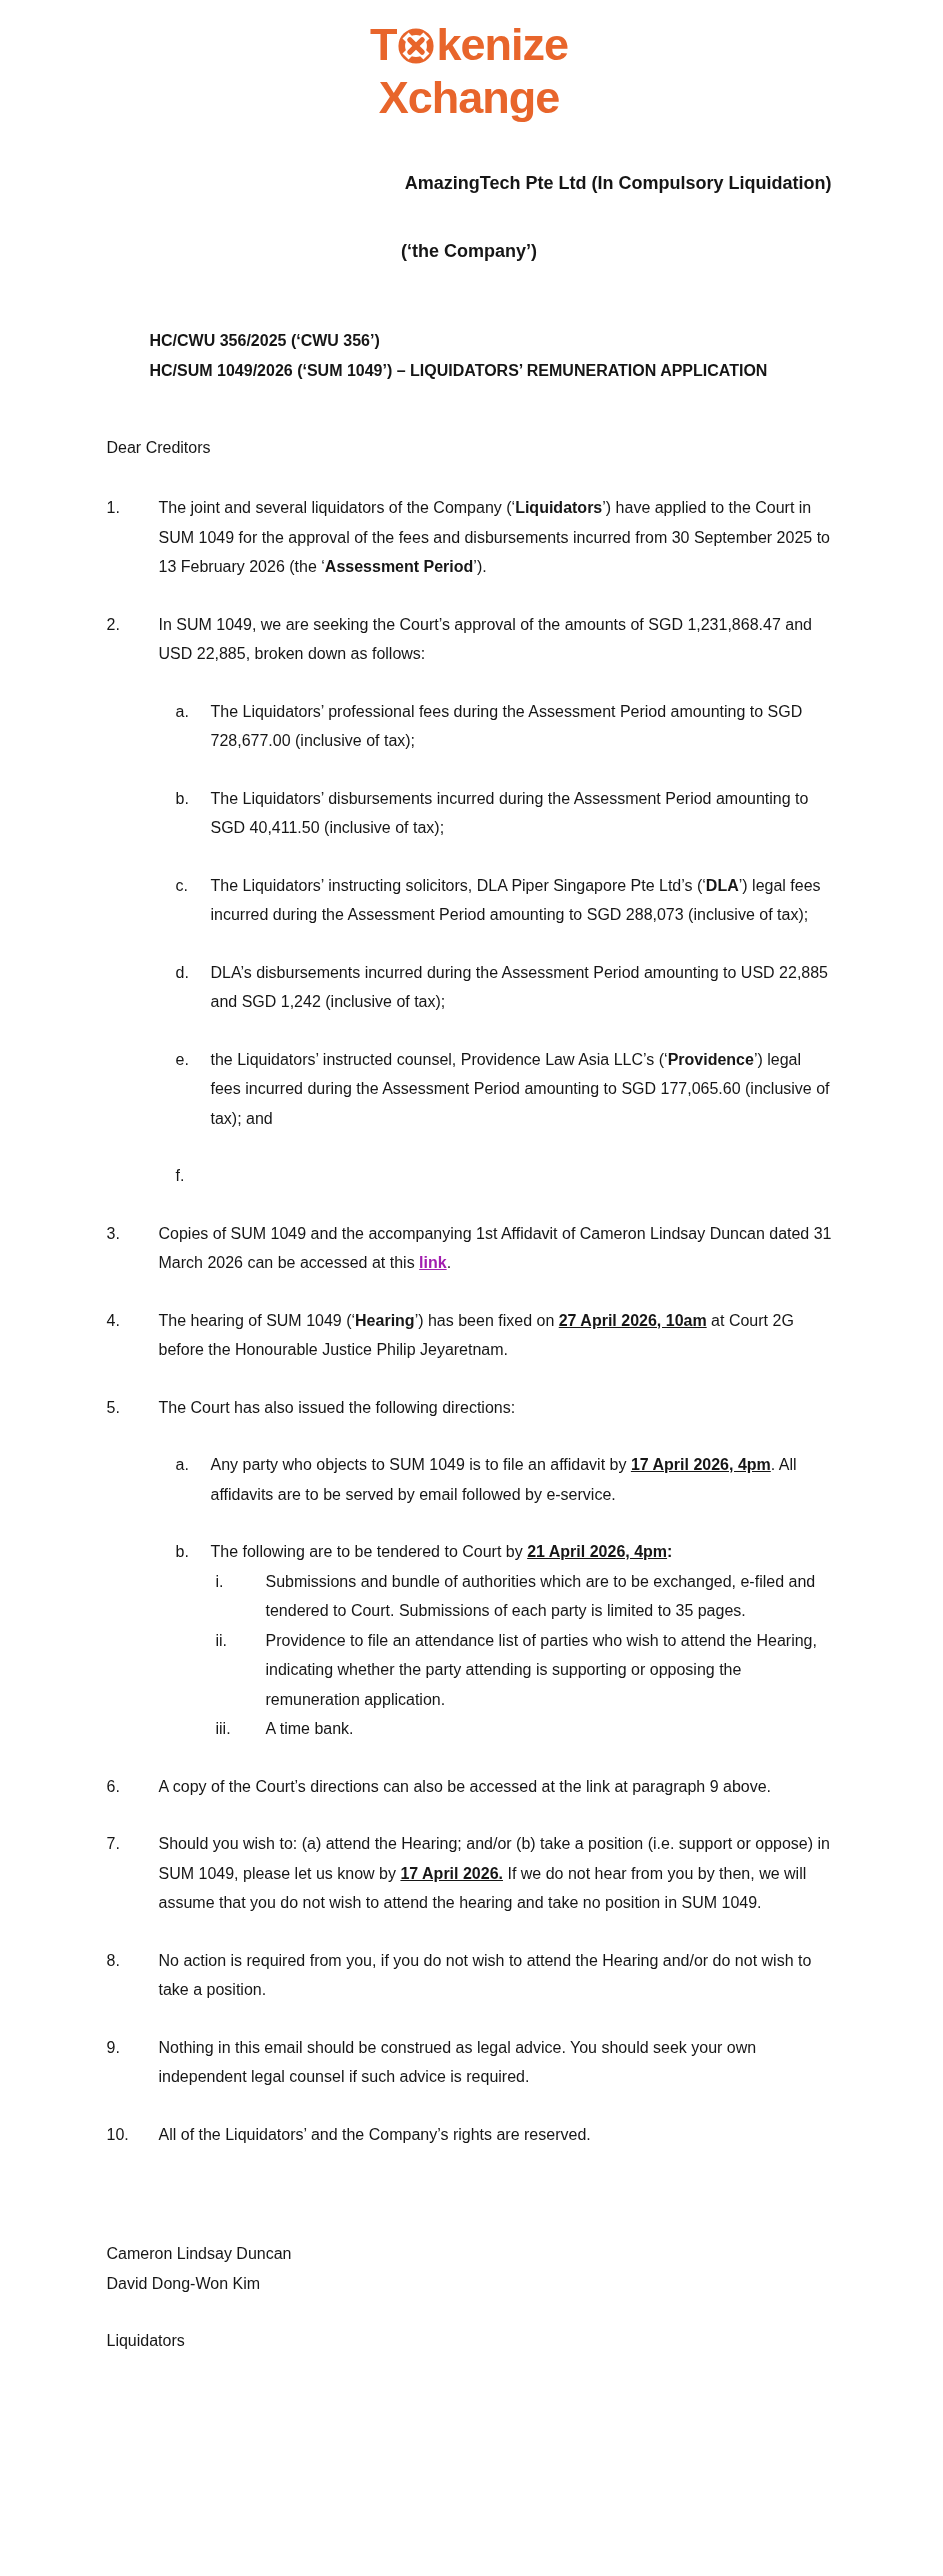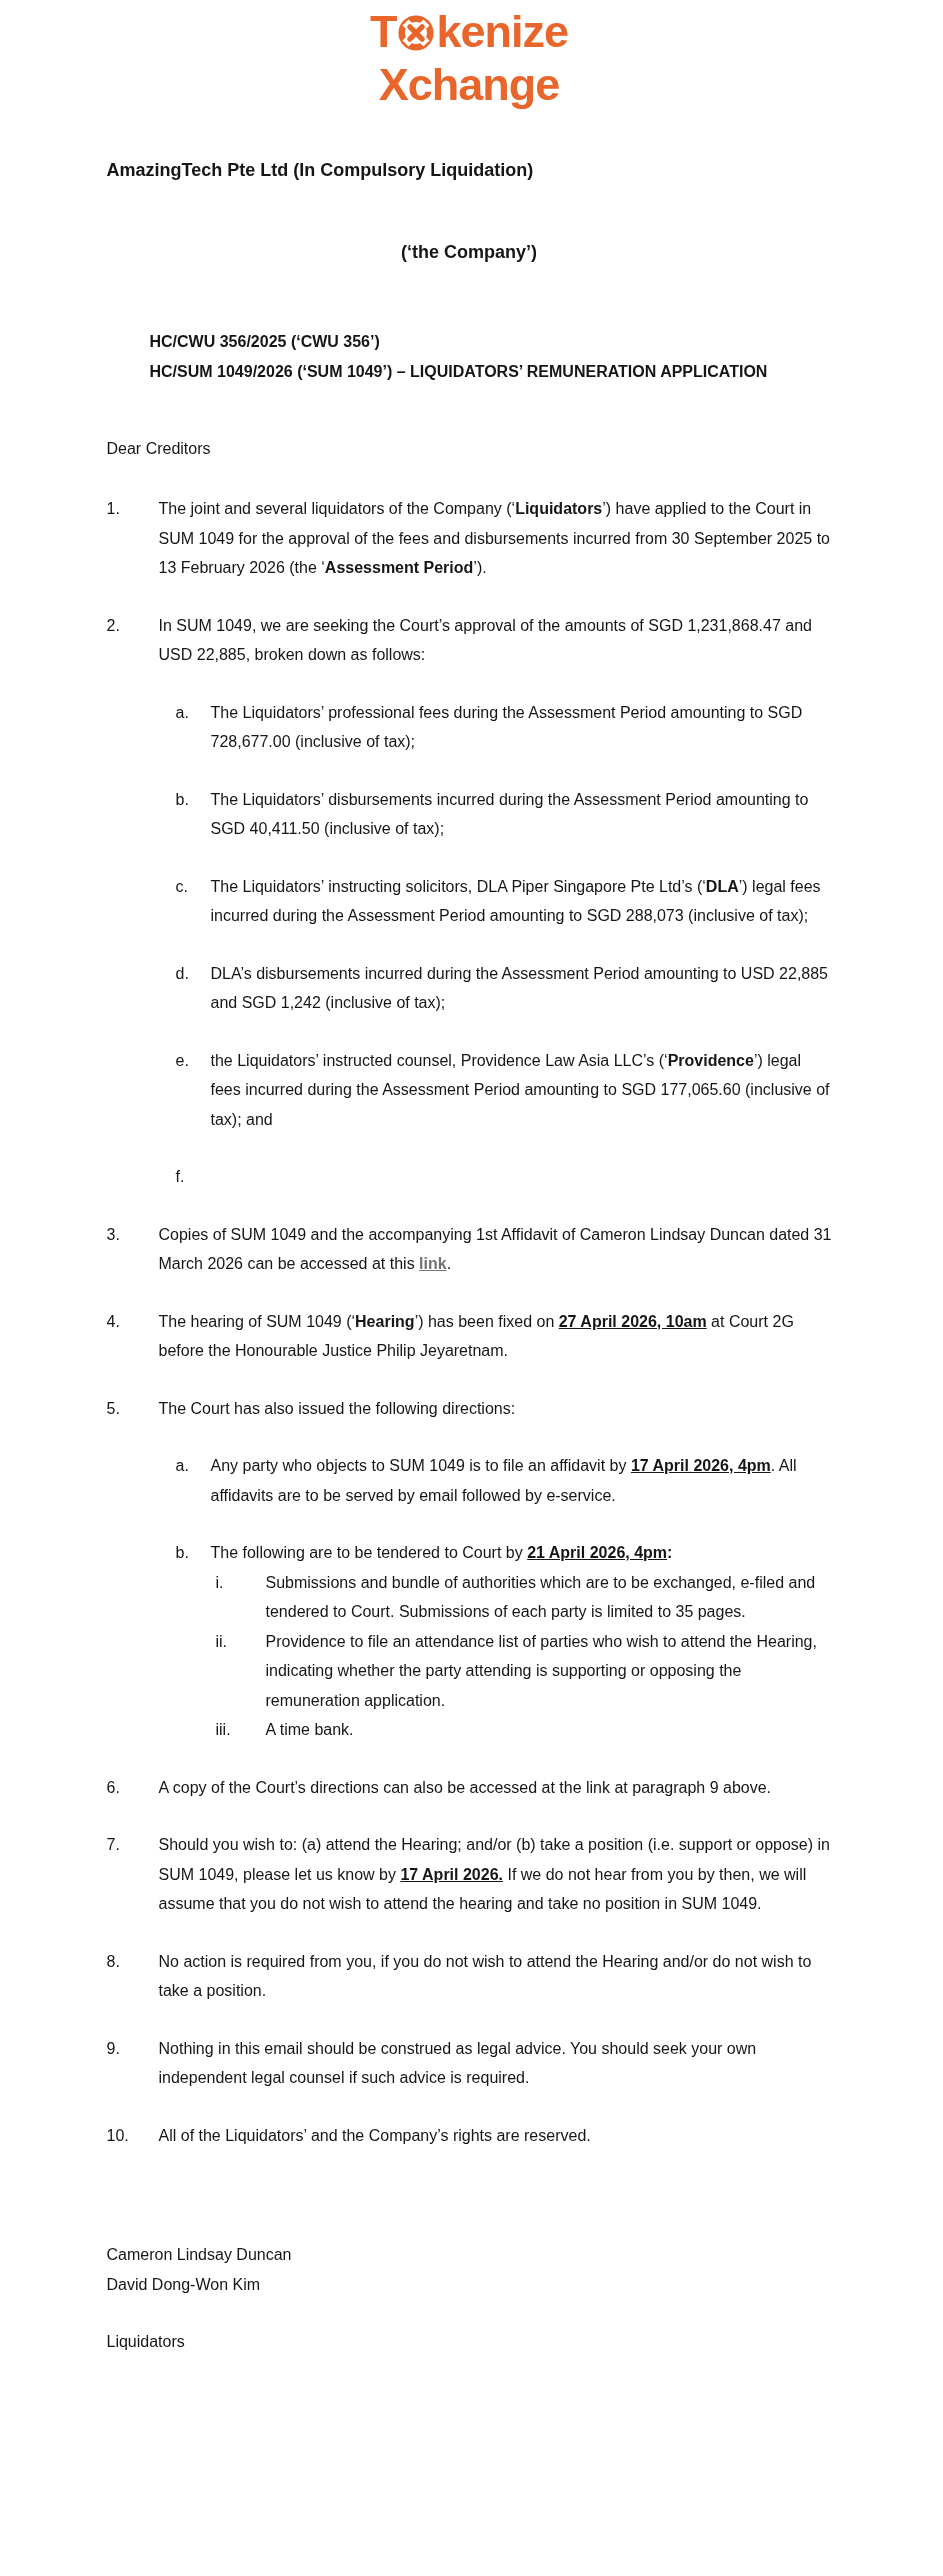--- a/index.html
+++ b/index.html
@@ -1,59 +1,59 @@
 <!DOCTYPE html>
 <html style="font-size:15.2px"><head>
 <meta charset="utf-8">
 <style>
   html, body { margin:0; padding:0; background:#ffffff; }
   .page {
     width: 806px;
     min-height: 2576px;
     margin: 0 auto;
     box-sizing: border-box;
-    padding: 5px 43px 57px 38px;
+    padding: 18px 43px 57px 38px;
     background: #ffffff;
     font-family: "Liberation Sans", "DejaVu Sans", sans-serif;
     font-size: 16px;
     line-height: 29.5px;
     color: #161616;
   }
   
   .logo-wrap { text-align: center; margin: 0 0 48px 0; }
   .logo-line {
     font-size: 45px;
     line-height: 53px;
     font-weight: bold;
     letter-spacing: -1px;
     color: #E8652B;
     white-space: nowrap;
   }
   .token-icon-svg { vertical-align: -4.8px; margin: 0 1px; }
   
-  .doc-title { text-align:left; font-weight:bold; font-size:18px; line-height:23px; margin-bottom:59px; }
+  .doc-title { text-align:right; font-weight:bold; font-size:18px; line-height:23px; margin-bottom:45px; }
   .doc-subtitle { text-align:center; font-weight:bold; font-size:18px; line-height:23px; margin-bottom:63px; }
   .refs { font-weight:bold; margin-bottom:32px;margin-left:43px; }
   .salutation { margin-bottom:30.5px;margin-top:48px; }
   
   .row { display:flex; margin-bottom:28px; }
   .row .num { flex:0 0 auto; }
   .row .txt { flex:1 1 auto; }
   .lvl1 { padding-left:0; }
   .lvl1 .num { width:52px; }
   .lvl2 { padding-left:69px; }
   .lvl2 .num { width:35px; }
   .lvl3 { padding-left:109px; margin-bottom:0; }
   .lvl3 .num { width:50px; }
   .row.has-ch.lvl2 { margin-bottom:0; }
   .sub.lvl3-wrap { margin-bottom:28px; }
   
   .b { font-weight:bold; }
   .u { text-decoration:underline; }
-  a.lnk { color:#737373; font-weight:bold; text-decoration:underline; cursor:pointer; }
+  a.lnk { color:#a21caf; font-weight:bold; text-decoration:underline; cursor:pointer; }
   
   .signature { margin-top:90px; }
   .sig-name { line-height:29.5px; }
   .sig-role { margin-top:28px; }
 </style>
 </head>
 <body>
 
 <div class="page">
 

